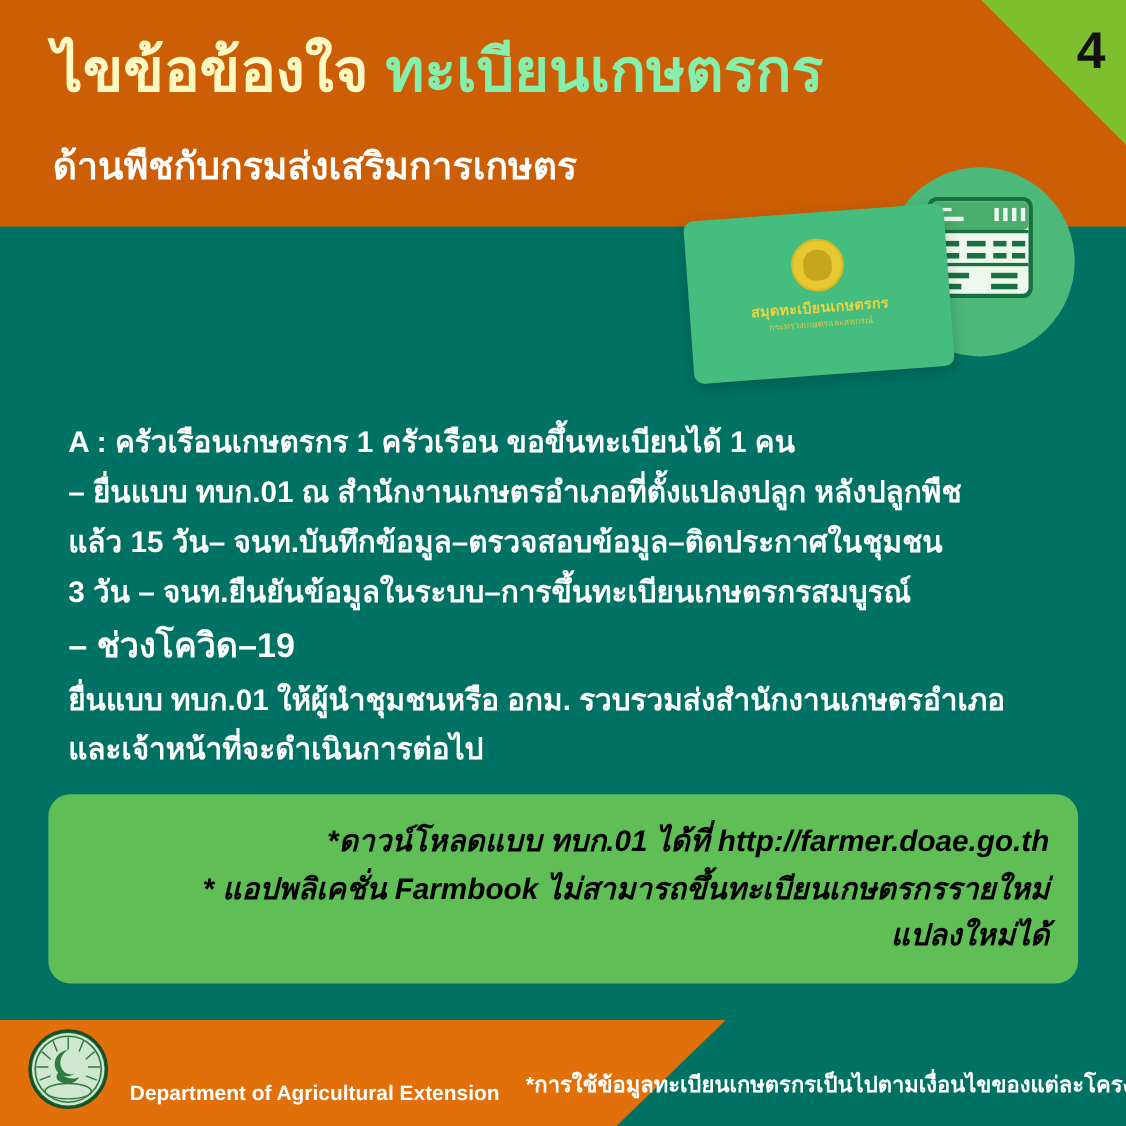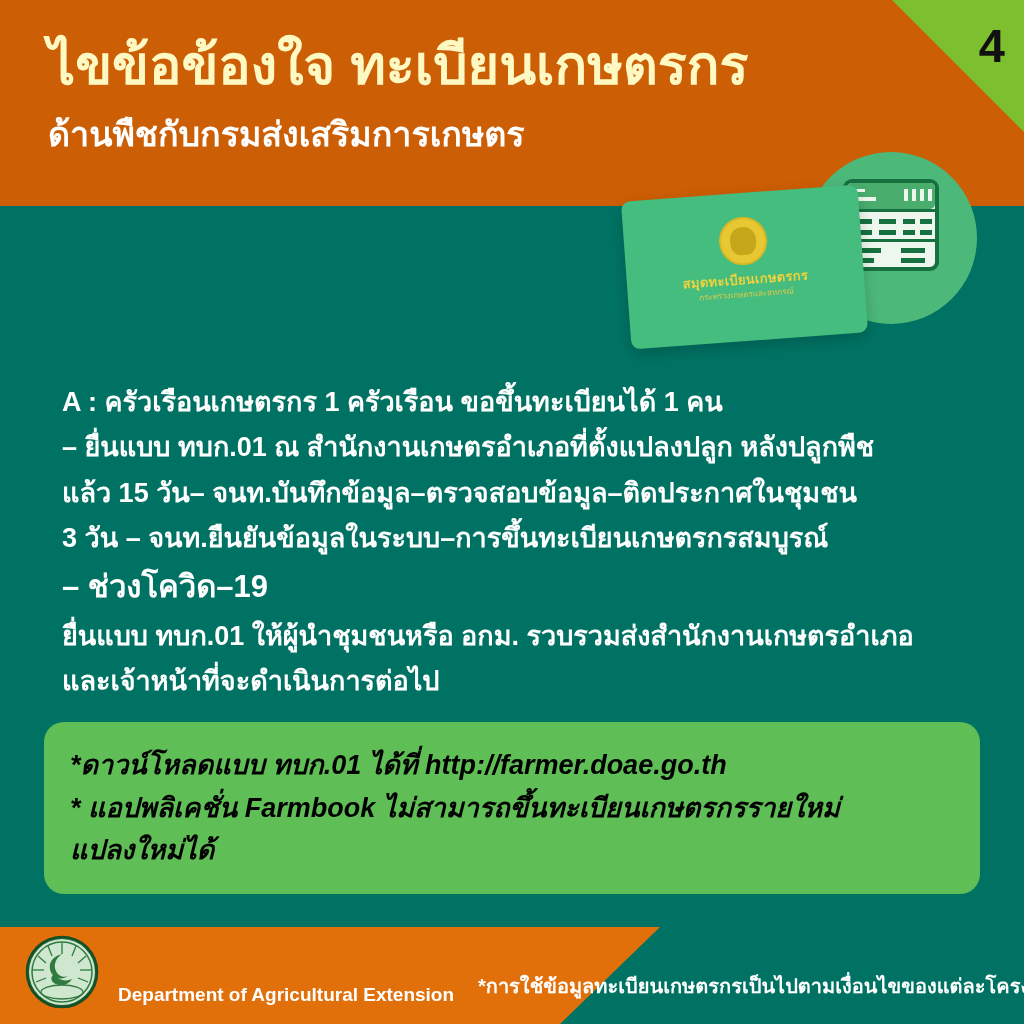--- a/index.html
+++ b/index.html
@@ -48,25 +48,25 @@
   .title-main {
     position: absolute;
     left: 48px;
     top: 34px;
     font-size: 54px;
     font-weight: bold;
     line-height: 1.18;
     white-space: nowrap;
   }
   .title-white { color: #fef9c3; }
-  .title-yellow { color: #fef9c3; }
+  .title-yellow { color: #86efac; }
   .title-sub {
     position: absolute;
     left: 48px;
-    top: 114px;
+    top: 132px;
     font-size: 34px;
     font-weight: bold;
     color: #ffffff;
     line-height: 1.2;
     white-space: nowrap;
   }
 
   
   .art-circle {
     position: absolute;
@@ -181,20 +181,21 @@
     box-sizing: border-box;
     padding: 22px 26px 0 26px;
   }
   .note-line {
     color: #000000;
     font-size: 27px;
     font-weight: bold;
     font-style: italic;
     line-height: 1.58;
     white-space: nowrap;
+    text-align: right;
   }
 
   
   .footer-band {
     position: absolute;
     left: 0;
     bottom: 0;
     width: 740px;
     height: 97px;
     background: #e2700a;

